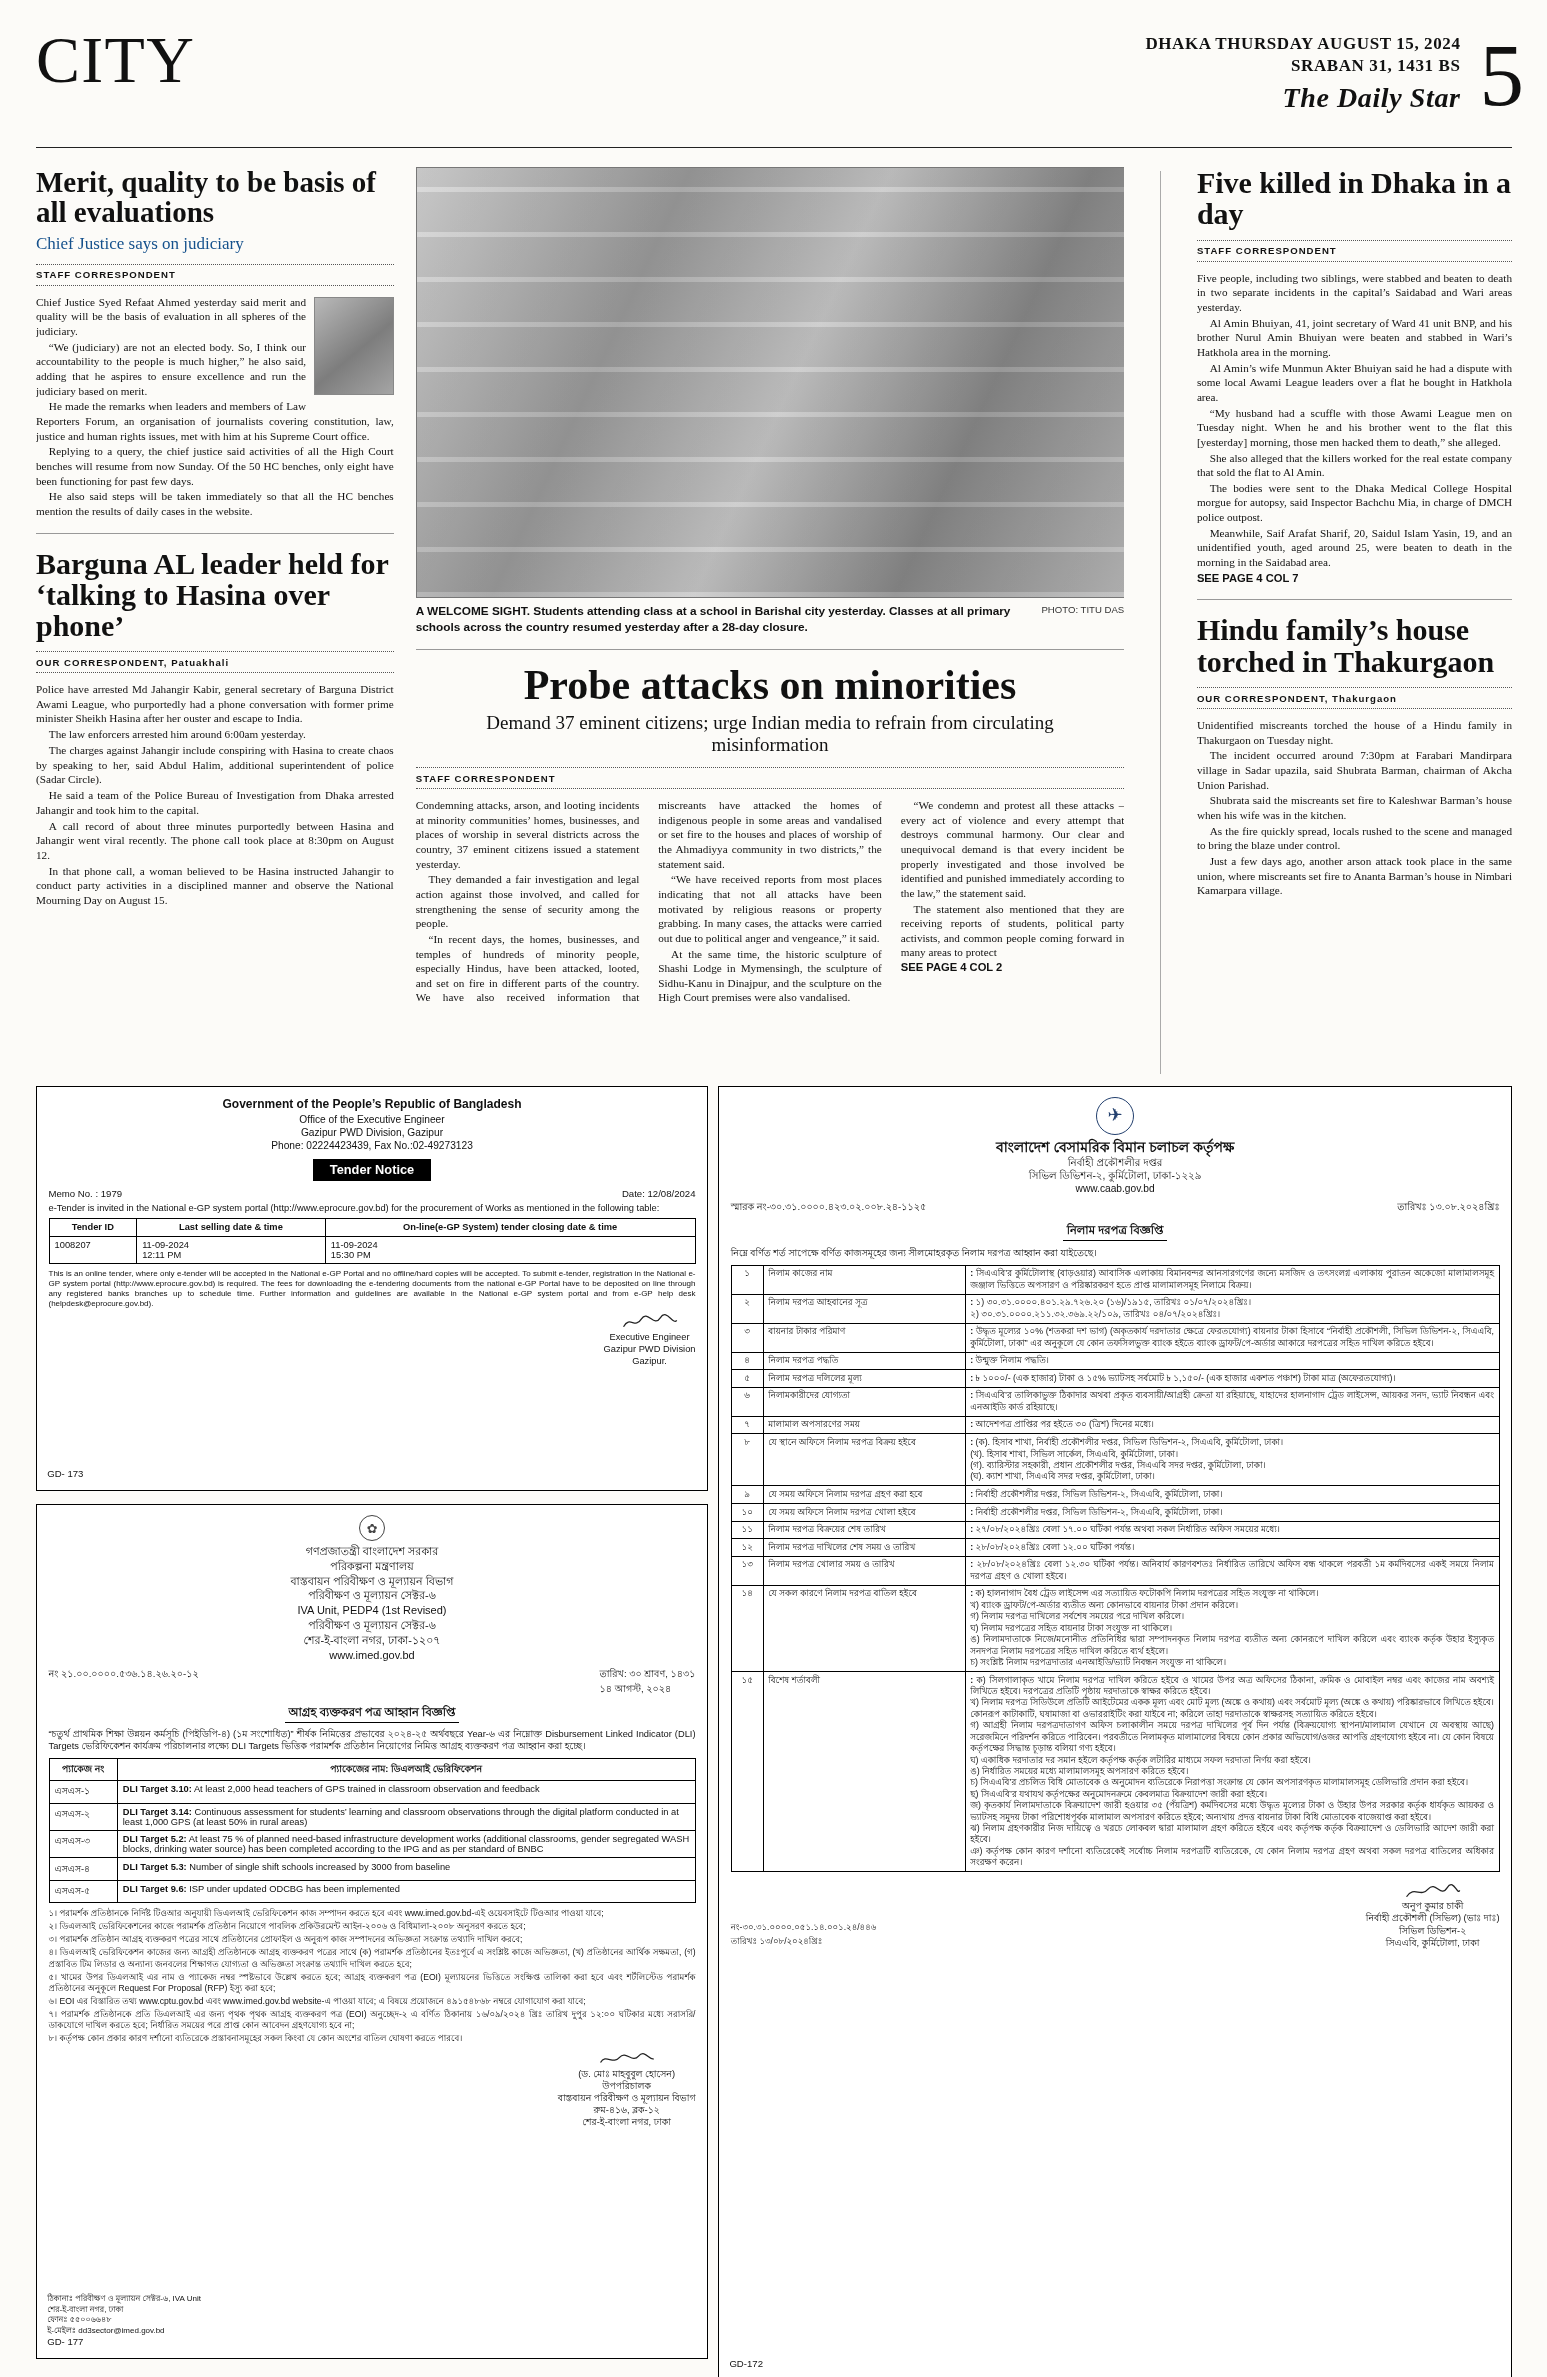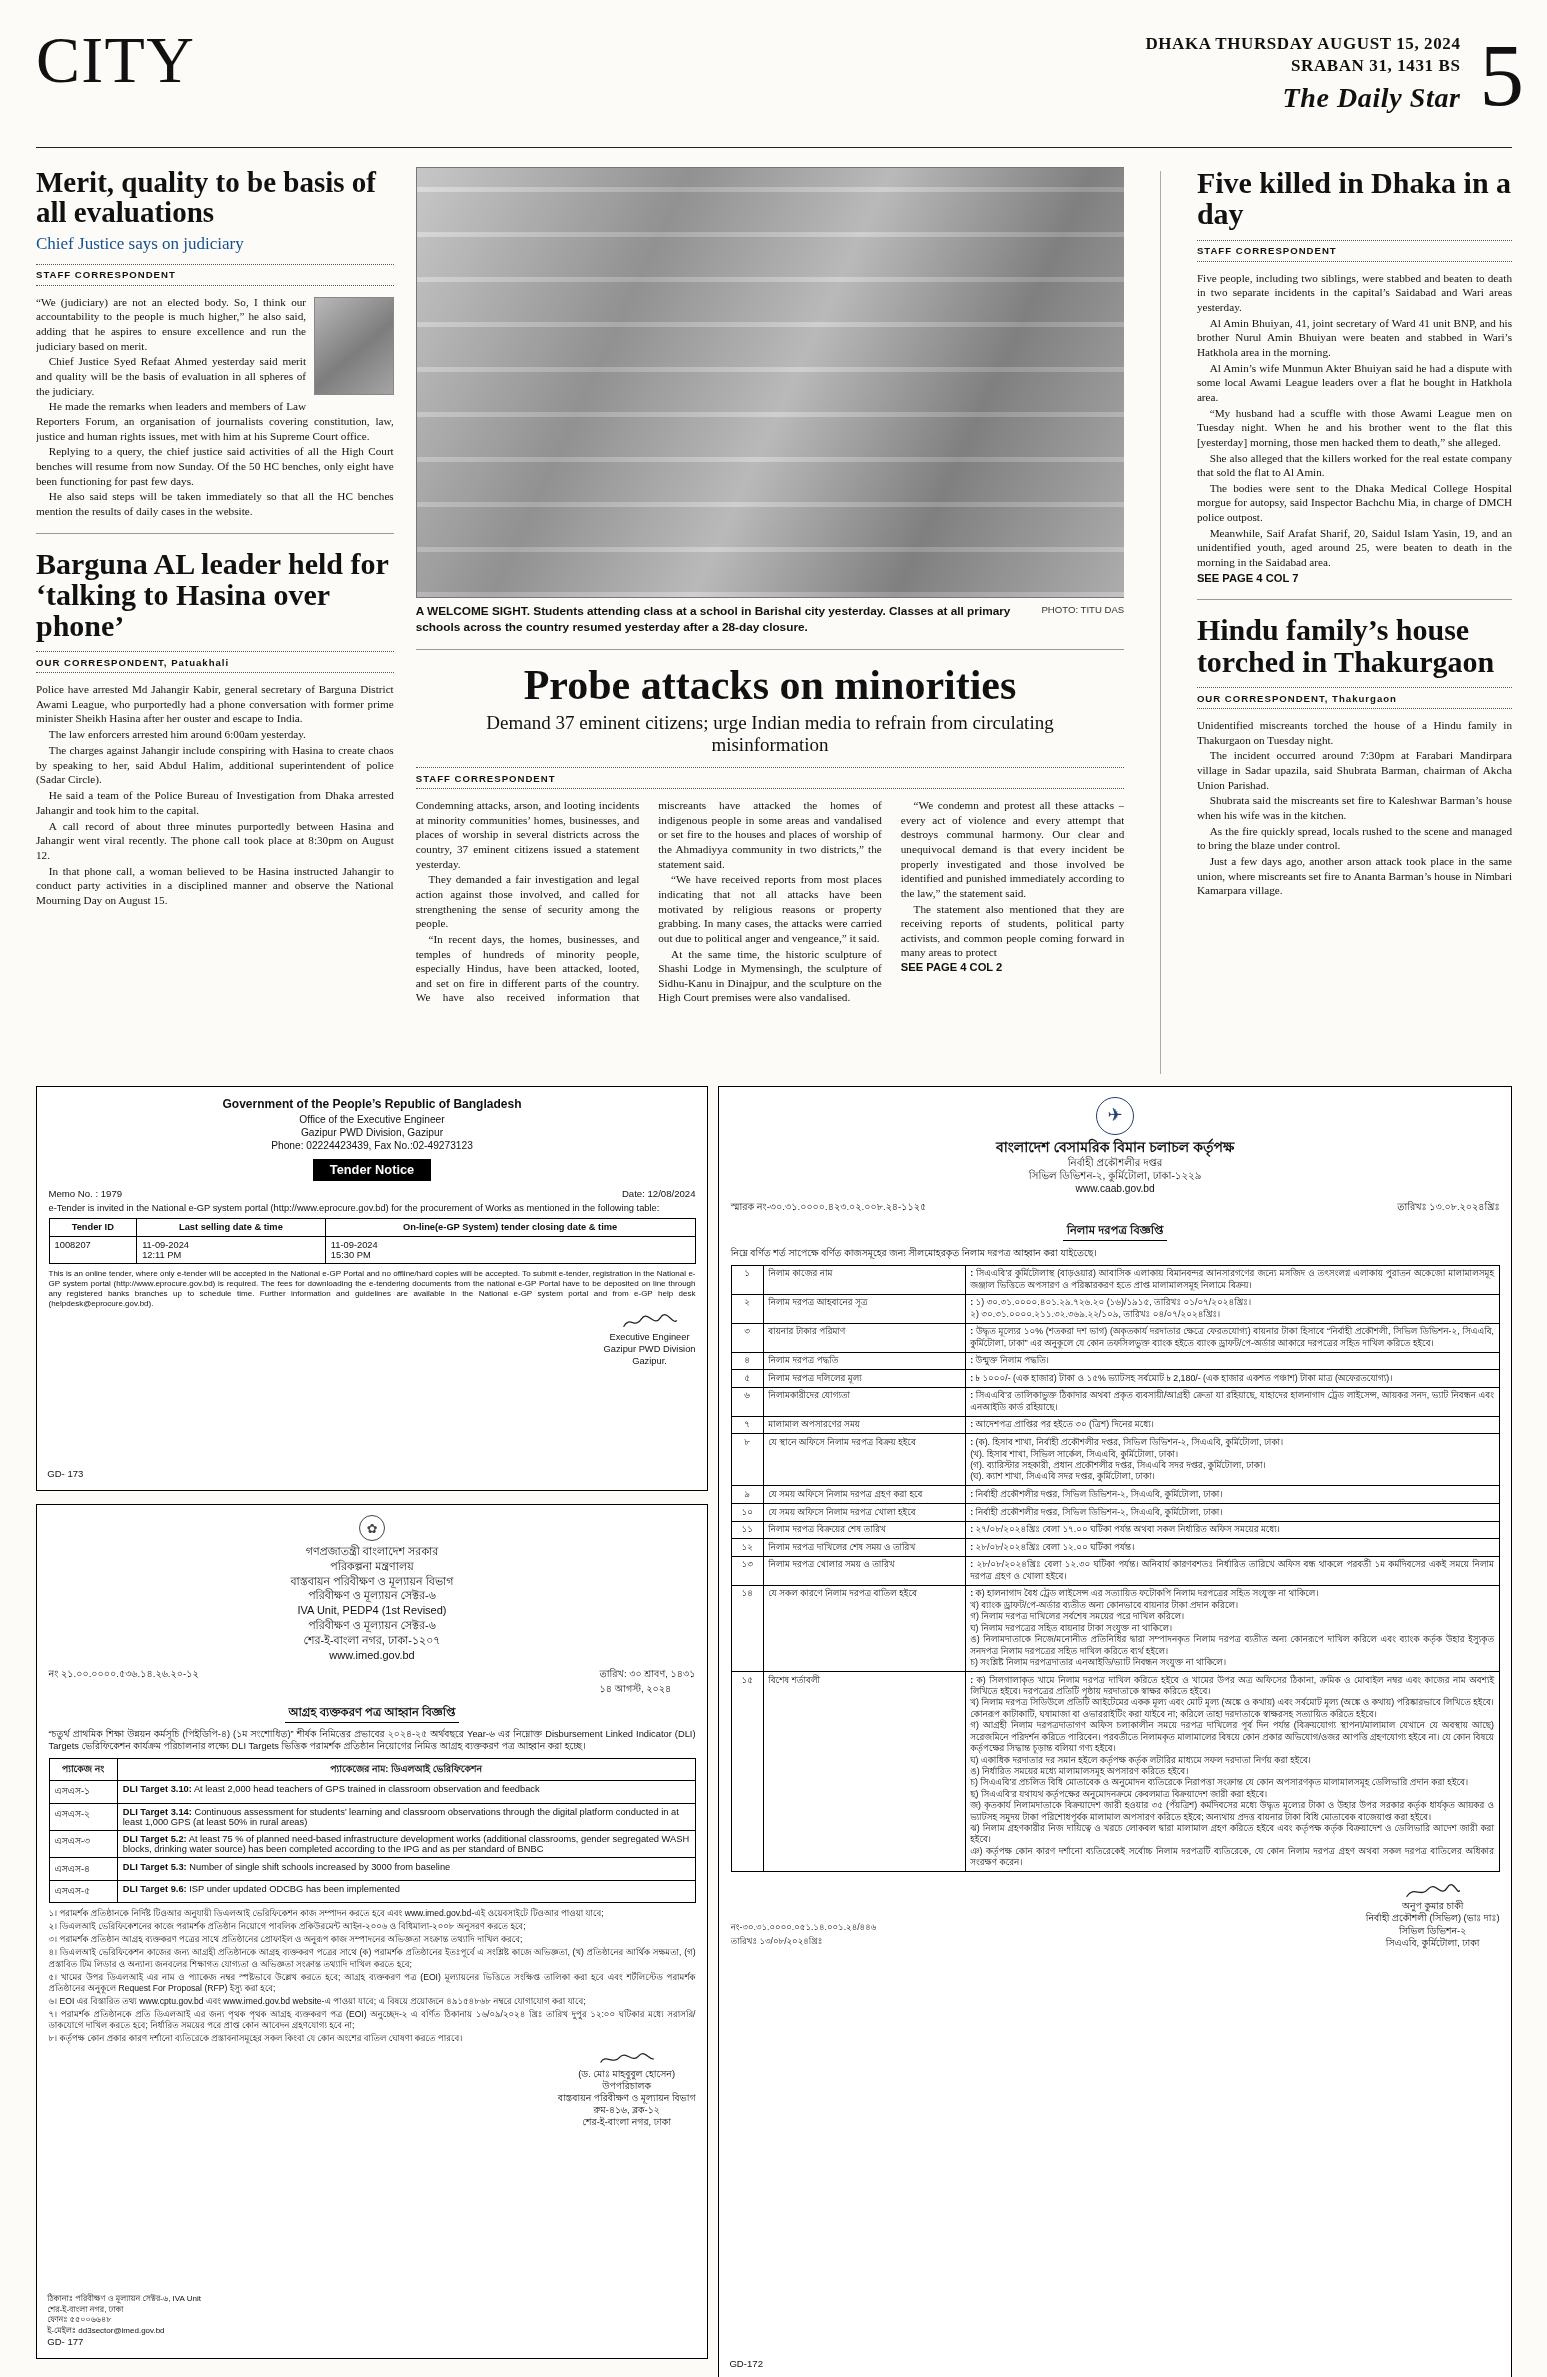--- a/index.html
+++ b/index.html
@@ -110,22 +110,22 @@
   <main class="editorial">
 
     <section class="col col-left">
       <article>
         <h2 class="headline h-merit">Merit, quality to be basis of all evaluations</h2>
         <h3 class="kicker">Chief Justice says on judiciary</h3>
         <div class="byline">STAFF CORRESPONDENT</div>
         <div class="body-text">
           <div class="portrait"></div>
           <div>
+              <p class="para">Chief Justice Syed Refaat Ahmed yesterday said merit and quality will be the basis of evaluation in all spheres of the judiciary.</p>
               <p class="para">“We (judiciary) are not an elected body. So, I think our accountability to the people is much higher,” he also said, adding that he aspires to ensure excellence and run the judiciary based on merit.</p>
-              <p class="para">Chief Justice Syed Refaat Ahmed yesterday said merit and quality will be the basis of evaluation in all spheres of the judiciary.</p>
               <p class="para">He made the remarks when leaders and members of Law Reporters Forum, an organisation of journalists covering constitution, law, justice and human rights issues, met with him at his Supreme Court office.</p>
               <p class="para">Replying to a query, the chief justice said activities of all the High Court benches will resume from now Sunday. Of the 50 HC benches, only eight have been functioning for past few days.</p>
               <p class="para">He also said steps will be taken immediately so that all the HC benches mention the results of daily cases in the website.</p>
             </div>
         </div>
       </article>
       <div class="divider"></div>
       <article>
         <h2 class="headline h-side">Barguna AL leader held for ‘talking to Hasina over phone’</h2>
         <div class="byline">OUR CORRESPONDENT, Patuakhali</div>
@@ -365,21 +365,21 @@
               <td class="val">উদ্ধৃত মূল্যের ১০% (শতকরা দশ ভাগ) (অকৃতকার্য দরদাতার ক্ষেত্রে ফেরতযোগ্য) বায়নার টাকা হিসাবে “নির্বাহী প্রকৌশলী, সিভিল ডিভিশন-২, সিএএবি, কুর্মিটোলা, ঢাকা” এর অনুকূলে যে কোন তফসিলভুক্ত ব্যাংক হইতে ব্যাংক ড্রাফট/পে-অর্ডার আকারে দরপত্রের সহিত দাখিল করিতে হইবে।</td>
             </tr>
               <tr>
               <td class="sl">৪</td>
               <td class="lbl">নিলাম দরপত্র পদ্ধতি</td>
               <td class="val">উন্মুক্ত নিলাম পদ্ধতি।</td>
             </tr>
               <tr>
               <td class="sl">৫</td>
               <td class="lbl">নিলাম দরপত্র দলিলের মূল্য</td>
-              <td class="val">৳ ১০০০/- (এক হাজার) টাকা ও ১৫% ভ্যাটসহ সর্বমোট ৳ 2,180/- (এক হাজার একশত পঞ্চাশ) টাকা মাত্র (অফেরতযোগ্য)।</td>
+              <td class="val">৳ ১০০০/- (এক হাজার) টাকা ও ১৫% ভ্যাটসহ সর্বমোট ৳ ১,১৫০/- (এক হাজার একশত পঞ্চাশ) টাকা মাত্র (অফেরতযোগ্য)।</td>
             </tr>
               <tr>
               <td class="sl">৬</td>
               <td class="lbl">নিলামকারীদের যোগ্যতা</td>
               <td class="val">সিএএবি’র তালিকাভুক্ত ঠিকাদার অথবা প্রকৃত ব্যবসায়ী/আগ্রহী ক্রেতা যা রহিয়াছে, যাহাদের হালনাগাদ ট্রেড লাইসেন্স, আয়কর সনদ, ভ্যাট নিবন্ধন এবং এনআইডি কার্ড রহিয়াছে।</td>
             </tr>
               <tr>
               <td class="sl">৭</td>
               <td class="lbl">মালামাল অপসারণের সময়</td>
               <td class="val">আদেশপত্র প্রাপ্তির পর হইতে ৩০ (ত্রিশ) দিনের মধ্যে।</td>

